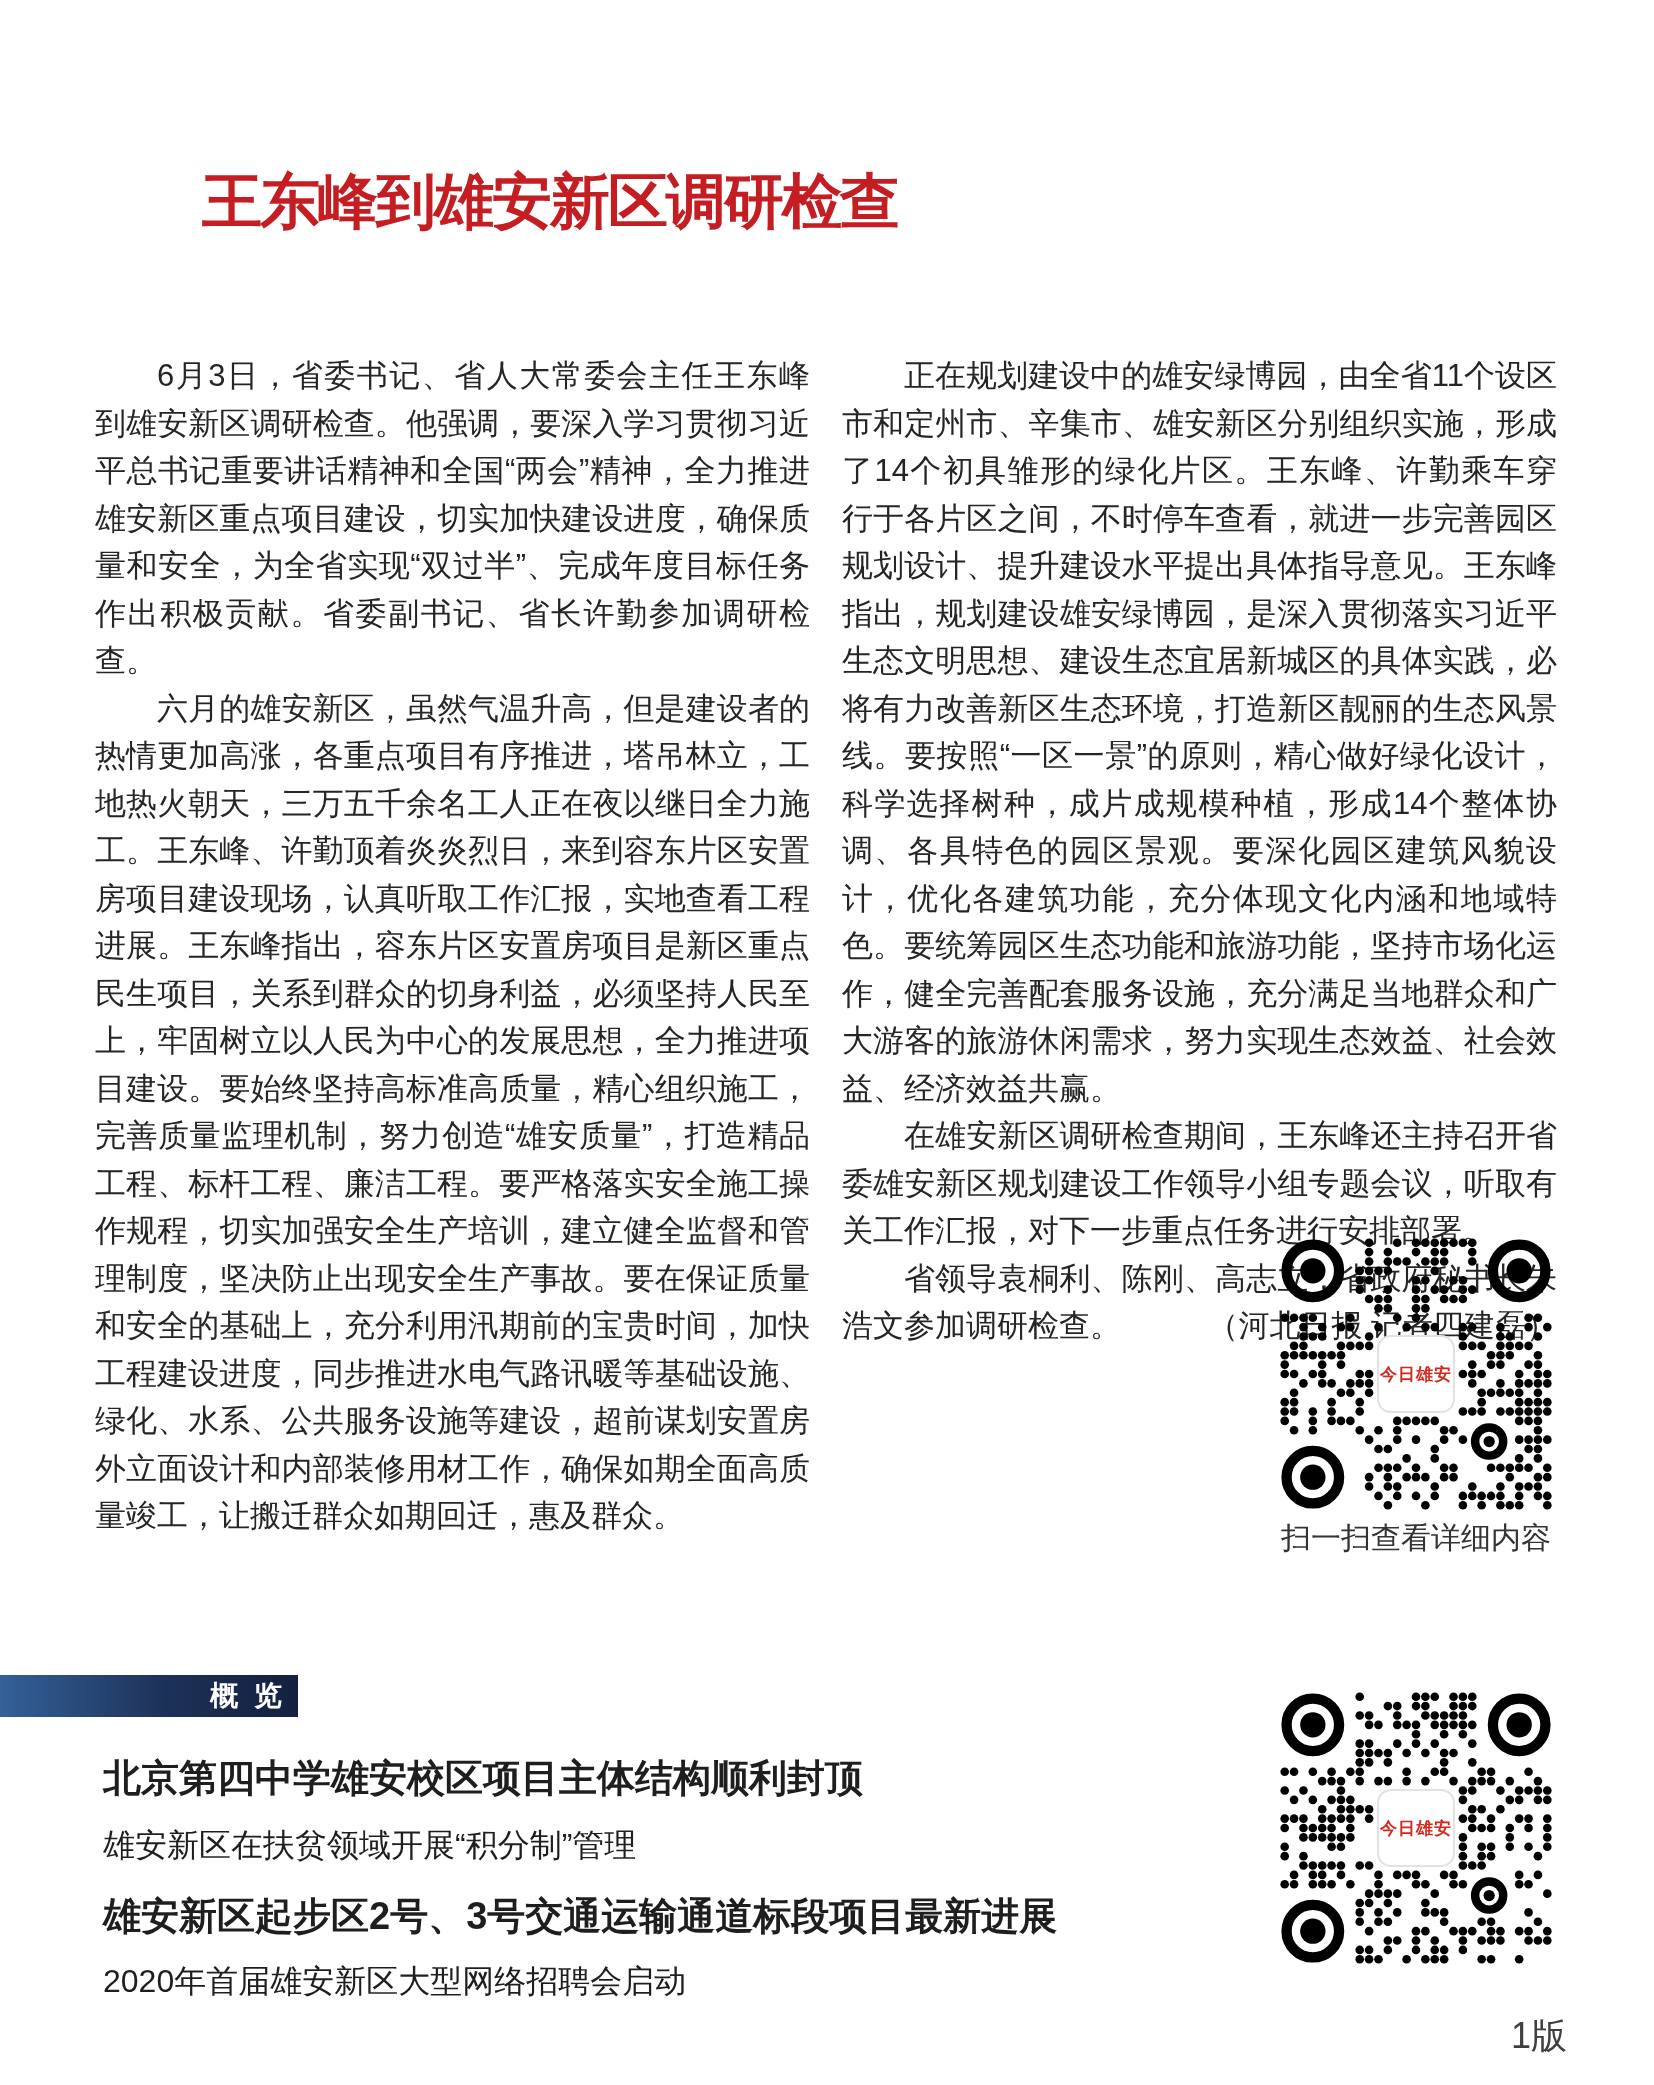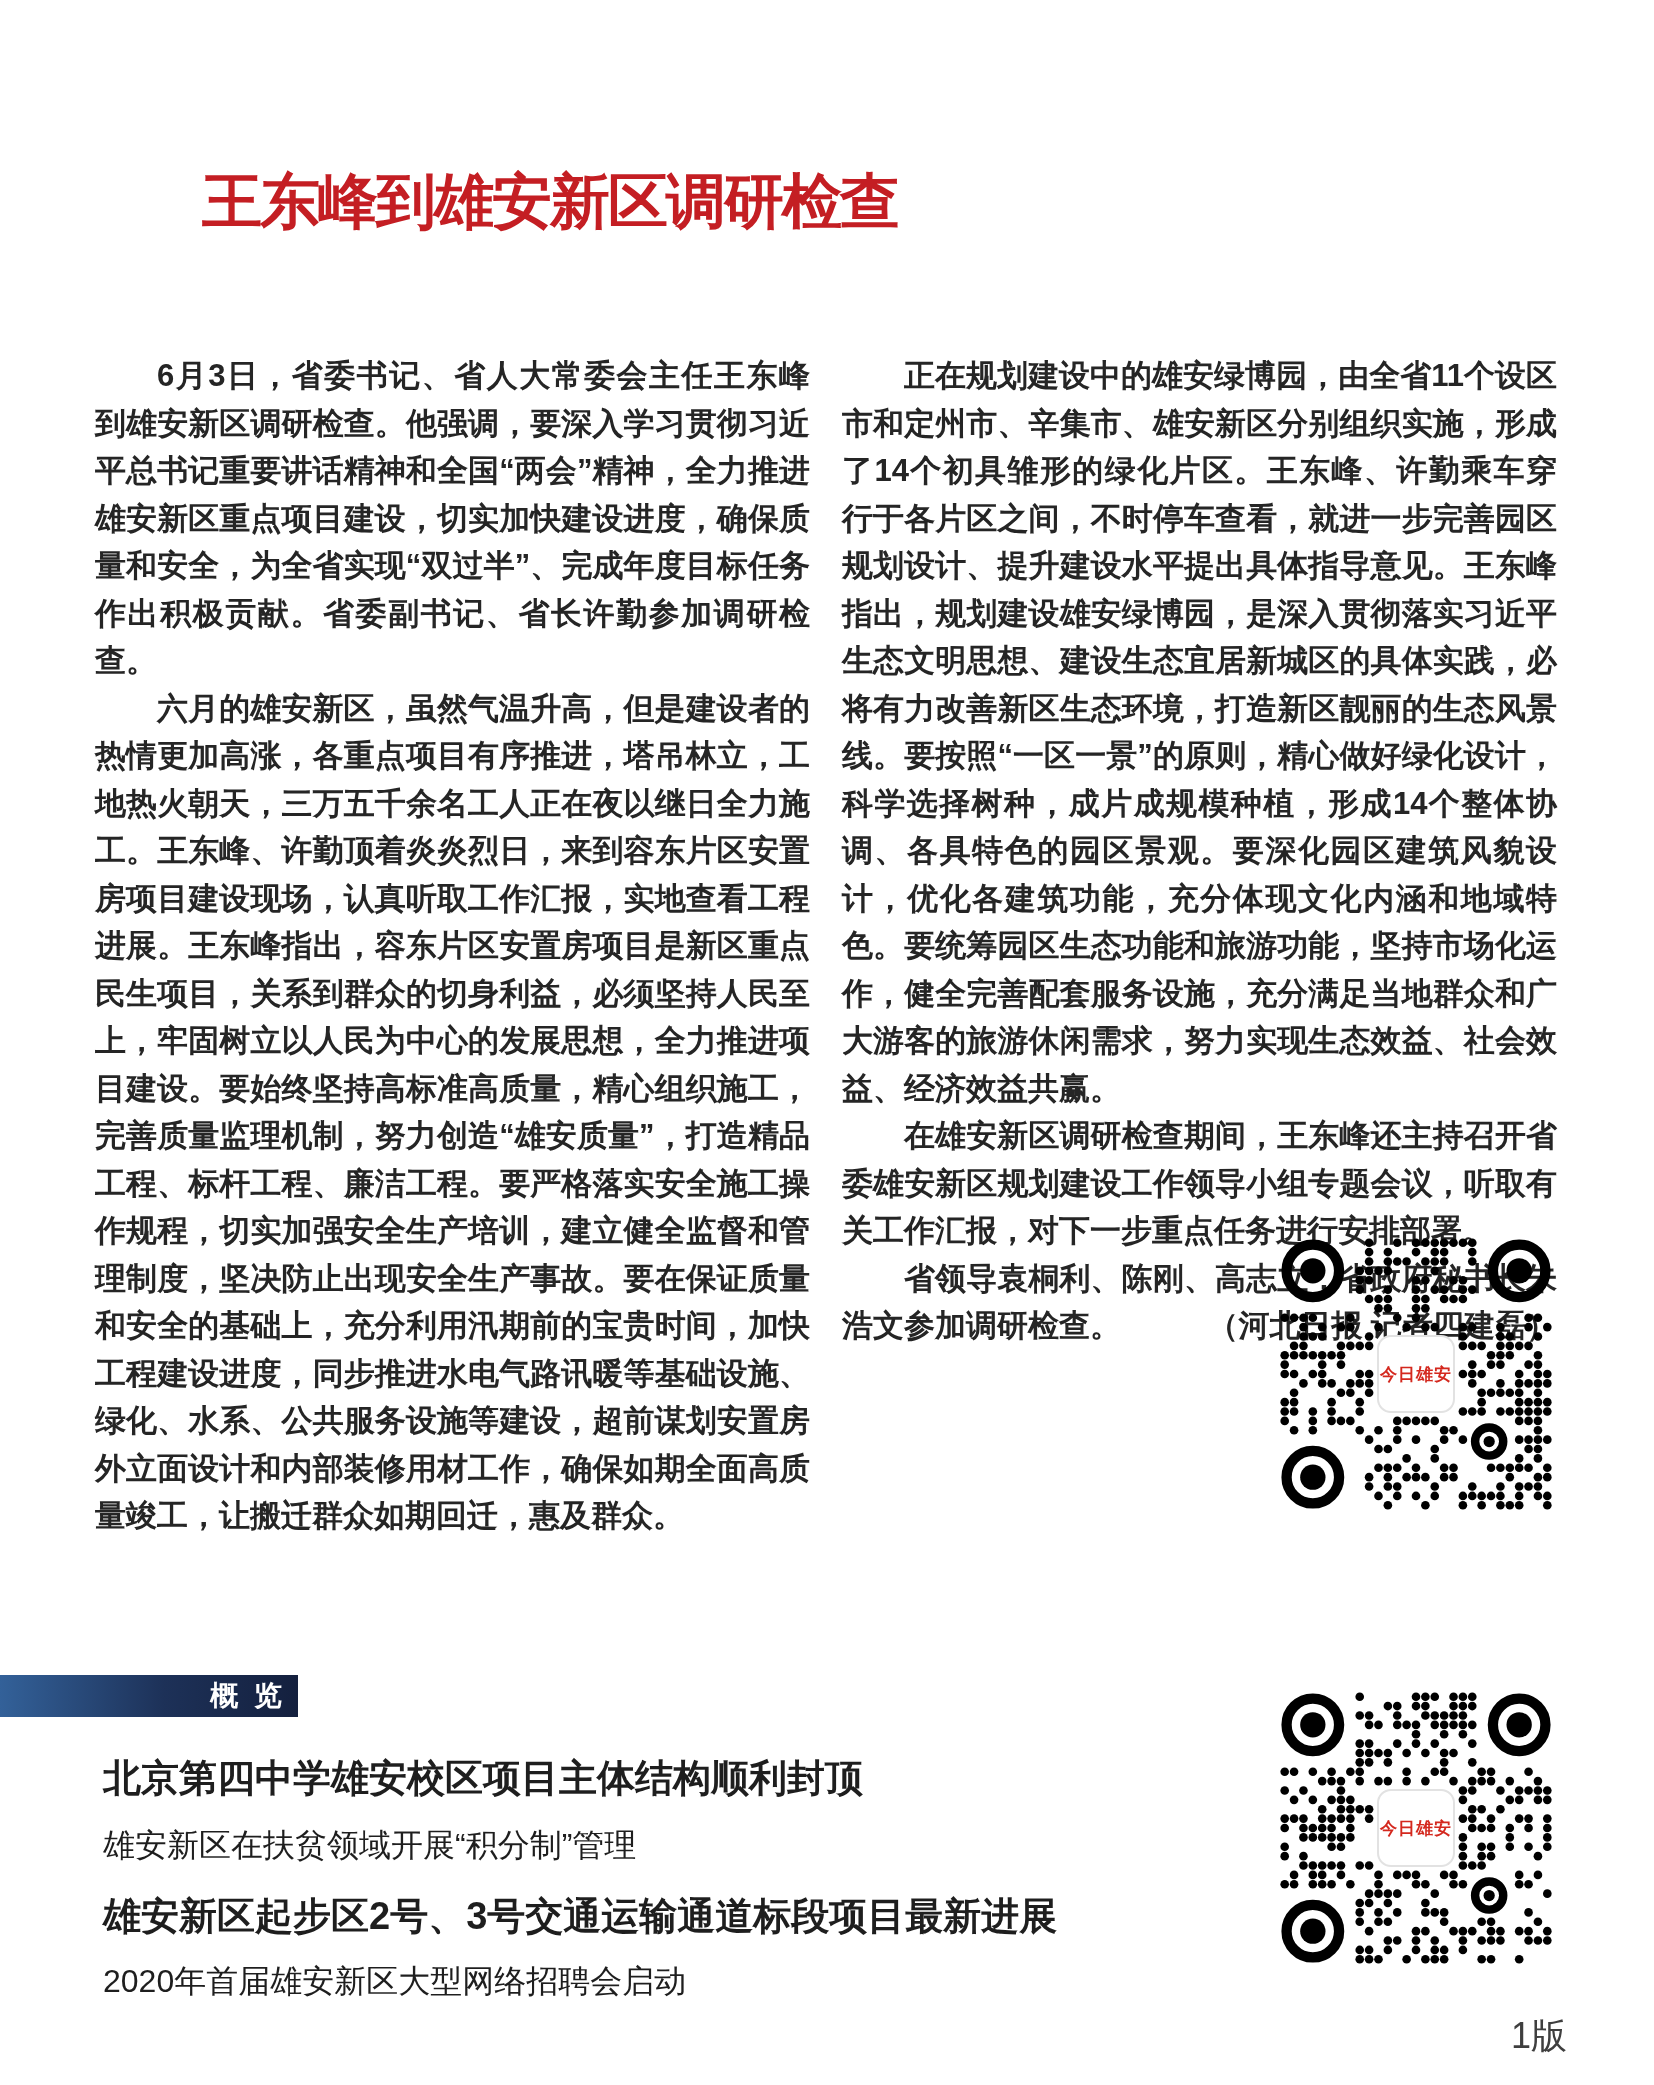--- a/index.html
+++ b/index.html
@@ -30,21 +30,21 @@
     width:1462px; height:1192px;
     column-count:2;
     column-gap:32px;
     column-fill:auto;
     font-size:31px;
     line-height:47.5px;
     color:#252525;
     text-align:justify;
     text-justify:inter-ideograph;
   }
-  .article p { margin:0; text-indent:2em;font-weight:bold; }
+  .article p { margin:0; text-indent:2em; }
   .byline { float:right; text-indent:0; }
   .qr-block { position:absolute; width:340px; text-align:center; }
   #qr-block-1 { left:1246px; top:1238px; }
   #qr-block-2 { left:1246px; top:1692px; }
   .qr-box { position:relative; width:272px; height:272px; margin:0 auto; }
   .qr-box svg { width:272px; height:272px; display:block; }
   .qr-badge {
     position:absolute; left:50%; top:50%;
     transform:translate(-50%,-50%);
     width:78px; height:78px;
@@ -369,20 +369,21 @@
           <circle cx="255" cy="35" r="13.5" fill="#000"></circle>
           <circle cx="35" cy="255" r="28" fill="none" stroke="#000" stroke-width="11"></circle>
           <circle cx="35" cy="255" r="13.5" fill="#000"></circle>
           <circle cx="223" cy="217" r="15" fill="none" stroke="#000" stroke-width="9"></circle>
           <circle cx="223" cy="217" r="6" fill="#000"></circle>
         </svg>
       <div class="qr-badge">
         <span>今日雄安</span>
       </div>
     </div>
+    <div class="qr-caption">扫一扫查看详细内容</div>
   </div>
 
   <div class="qr-block" id="qr-block-2">
     <div class="qr-box">
       <svg id="qr-svg-2" viewBox="0 0 290 290" xmlns="http://www.w3.org/2000/svg">
           <circle cx="5" cy="85" r="4.6" fill="#000"></circle>
           <circle cx="5" cy="105" r="4.6" fill="#000"></circle>
           <circle cx="5" cy="135" r="4.6" fill="#000"></circle>
           <circle cx="5" cy="145" r="4.6" fill="#000"></circle>
           <circle cx="5" cy="165" r="4.6" fill="#000"></circle>

